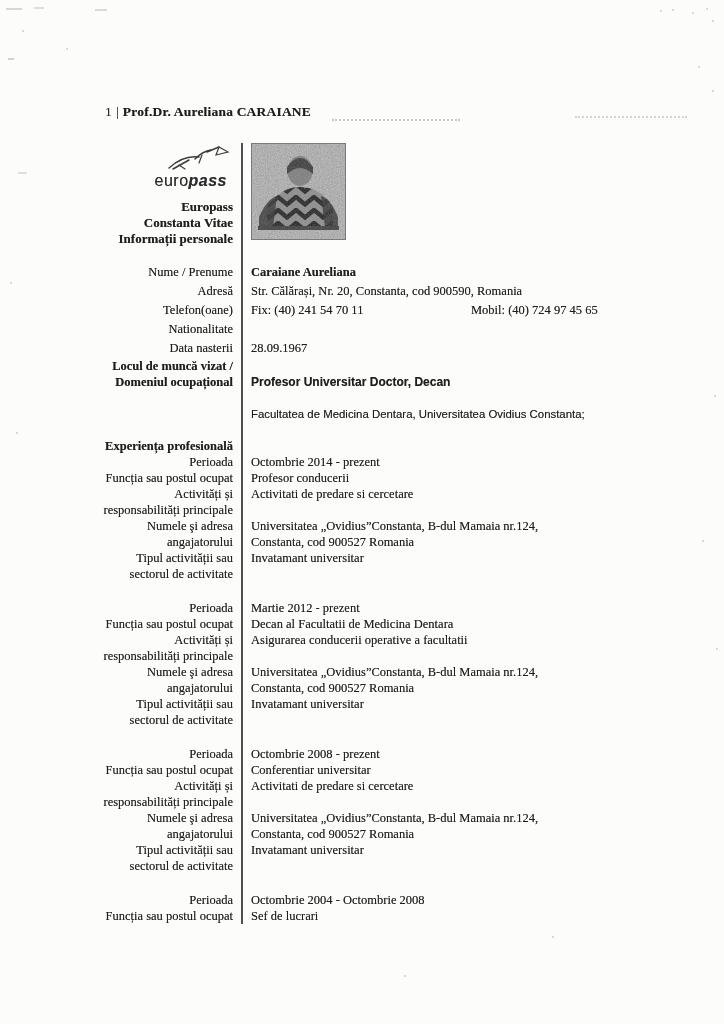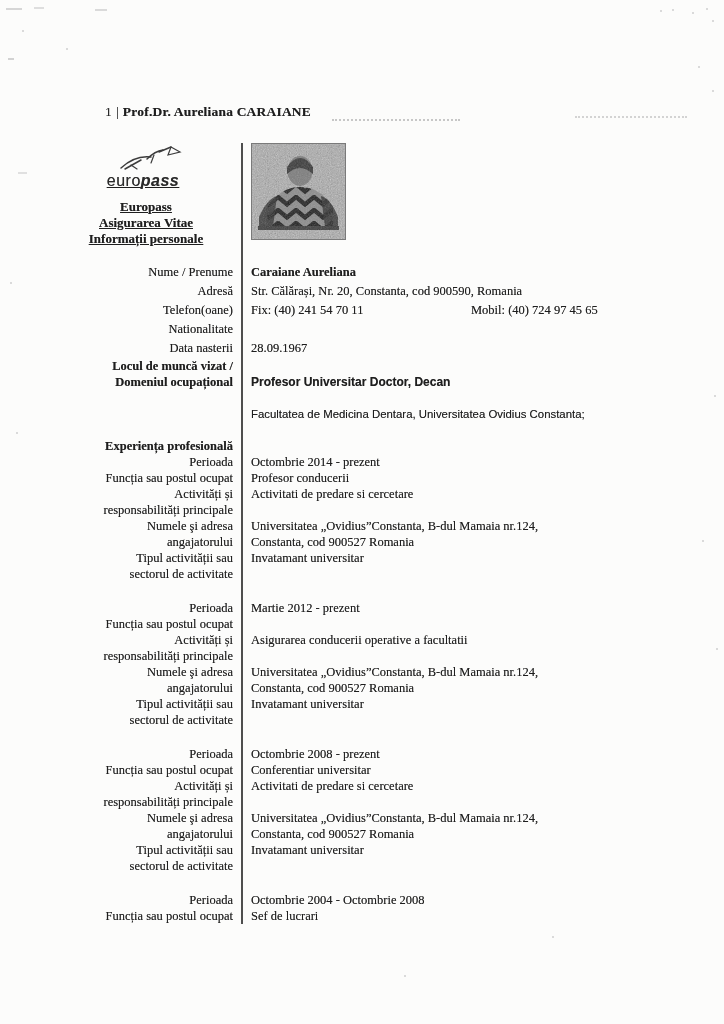--- a/index.html
+++ b/index.html
@@ -45,21 +45,21 @@
   }
   .p  { line-height:19px; }
   .x  { line-height:16px; }
   .b  { font-weight:bold; }
 
   .rows-personal { margin-top:16px; }
   .block { margin-top:18px; }
 
   
   .toprow { min-height:98px; }
-  .logo-block { text-align:center; padding-right:8px; padding-top:2px;text-decoration:underline; }
+  .logo-block { text-align:right; padding-right:8px; padding-top:2px; }
   .logo-sketch { display:inline-block; }
   .brand {
     font-family:"Liberation Sans","DejaVu Sans",sans-serif;
     font-size:16px; color:#2b2b2b; letter-spacing:0.5px; line-height:16px;
     margin-top:-2px; margin-right:6px;
   }
   .brand .euro { font-weight:400; }
   .brand .pass { font-weight:700; font-style:italic; }
   .titles { margin-top:10px; font-size:13px; line-height:16px; font-weight:bold; }
   .photo-cell { padding-left:10px; }
@@ -121,21 +121,21 @@
             <path d="M40 14 Q48 6 56 5"></path>
             <path d="M52 7 L64 2"></path>
             <path d="M64 2 L73 7 L61 10 Z" stroke-width="1.2"></path>
             <path d="M24 20 L30 24" stroke-width="1.2"></path>
             <path d="M47 10 L44 18" stroke-width="1.2"></path>
           </g>
         </svg>
         <div class="brand"><span class="euro">euro</span><span class="pass">pass</span></div>
         <div class="titles">
           <div>Europass</div>
-          <div>Asigurarea Vitae</div>
+          <div>Constanta Vitae</div>
           <div>Informații personale</div>
         </div>
       </div>
       <div class="photo-cell">
         <svg width="95" height="97" viewBox="0 0 95 97">
           <defs>
             <filter id="grain" x="0" y="0" width="100%" height="100%">
               <feTurbulence type="fractalNoise" baseFrequency="0.9" numOctaves="3" seed="7" stitchTiles="stitch"></feTurbulence>
               <feColorMatrix type="saturate" values="0"></feColorMatrix>
             </filter>
@@ -221,20 +221,21 @@
       </div>
     </div>
 
     <div class="block">
       <div class="row x">
         <div class="lab">Perioada</div>
         <div class="val">Martie 2012 - prezent</div>
       </div>
       <div class="row x">
         <div class="lab">Funcția sau postul ocupat</div>
+        <div class="val">Decan al Facultatii de Medicina Dentara</div>
       </div>
       <div class="row x">
         <div class="lab">Activități și
 responsabilități principale</div>
         <div class="val">Asigurarea conducerii operative a facultatii</div>
       </div>
       <div class="row x">
         <div class="lab">Numele şi adresa
 angajatorului</div>
         <div class="val">Universitatea „Ovidius”Constanta, B-dul Mamaia nr.124,

